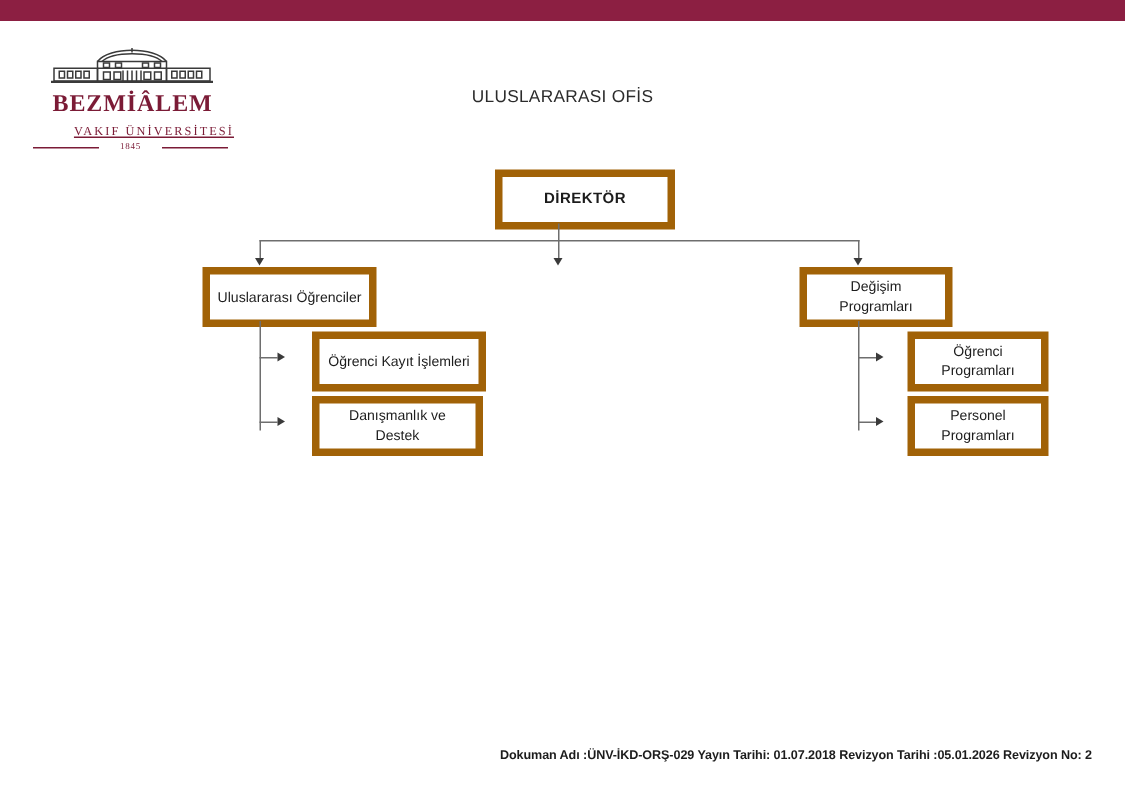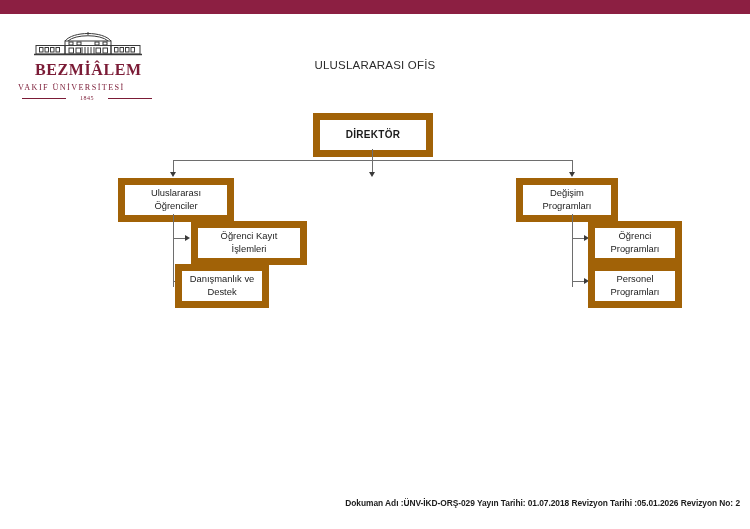--- a/index.html
+++ b/index.html
@@ -56,27 +56,28 @@
     letter-spacing: 0.6px;
     color: #7B1B36;
     line-height: 1;
     white-space: nowrap;
   }
   .logo-sub {
     position: absolute;
     left: 0;
     top: 54px;
     width: 138px;
-    text-align: left;
+    text-align: right;
     font-family: "Liberation Serif", serif;
     font-size: 8.2px;
     letter-spacing: 1.4px;
     color: #7B1B36;
     line-height: 1;
     white-space: nowrap;
+    text-decoration: underline;
   }
   .logo-year-row {
     position: absolute;
     left: 4px;
     top: 64px;
     width: 130px;
     height: 8px;
   }
   .logo-year-row .rule {
     position: absolute;
@@ -108,30 +109,31 @@
     text-align: center;
     font-size: 11.5px;
     color: #2b2b2b;
     letter-spacing: 0.2px;
   }
 
   
   .node {
     position: absolute;
     box-sizing: border-box;
-    border: 7px solid #a16207;
+    border: 5px solid #a16207;
     background: #ffffff;
     display: flex;
     align-items: center;
     justify-content: center;
     text-align: center;
     font-size: 9.4px;
     line-height: 1.35;
     color: #1c1c1c;
     padding: 15px 5px;
+    margin-left: 17px;
   }
   .node.root {
     font-weight: bold;
     font-size: 10px;
     letter-spacing: 0.3px;
   }
 
   
   .ln {
     position: absolute;
@@ -156,21 +158,21 @@
     border-bottom: 3.5px solid transparent;
     border-left: 5px solid #3a3a3a;
   }
 
   
   .footer {
     position: absolute;
     left: 0;
     top: 498px;
     width: 750px;
-    padding-right: 10px;
+    padding-right: 22px;
     box-sizing: border-box;
     text-align: right;
     font-size: 8.4px;
     font-weight: bold;
     color: #1c1c1c;
     letter-spacing: -0.05px;
     white-space: nowrap;
   }
 </style>
 </head>
@@ -254,21 +256,21 @@
   <div class="node" style="left:516px; top:178px; width:102px; height:36px;">Değişim Programları</div>
 
   <div class="ln v" style="left:173px; top:214px; height:73px;"></div>
   <div class="ln h" style="left:173px; top:238px; width:12px;"></div>
   <div class="ln h" style="left:173px; top:281px; width:12px;"></div>
   <div class="arrow-right" style="left:185px; top:234.5px;"></div>
   <div class="arrow-right" style="left:185px; top:277.5px;"></div>
 
   <div class="node" style="left:191px; top:221px; width:116px; height:34px;">Öğrenci Kayıt İşlemleri</div>
 
-  <div class="node" style="left:175px; top:264px; width:94px; height:34px;">Danışmanlık ve Destek</div>
+  <div class="node" style="left:191px; top:264px; width:114px; height:34px;">Danışmanlık ve Destek</div>
 
   <div class="ln v" style="left:572px; top:214px; height:73px;"></div>
   <div class="ln h" style="left:572px; top:238px; width:12px;"></div>
   <div class="ln h" style="left:572px; top:281px; width:12px;"></div>
   <div class="arrow-right" style="left:584px; top:234.5px;"></div>
   <div class="arrow-right" style="left:584px; top:277.5px;"></div>
 
   <div class="node" style="left:588px; top:264px; width:94px; height:34px;">Personel Programları</div>
 
   <div class="node" style="left:588px; top:221px; width:94px; height:34px;">Öğrenci Programları</div>

